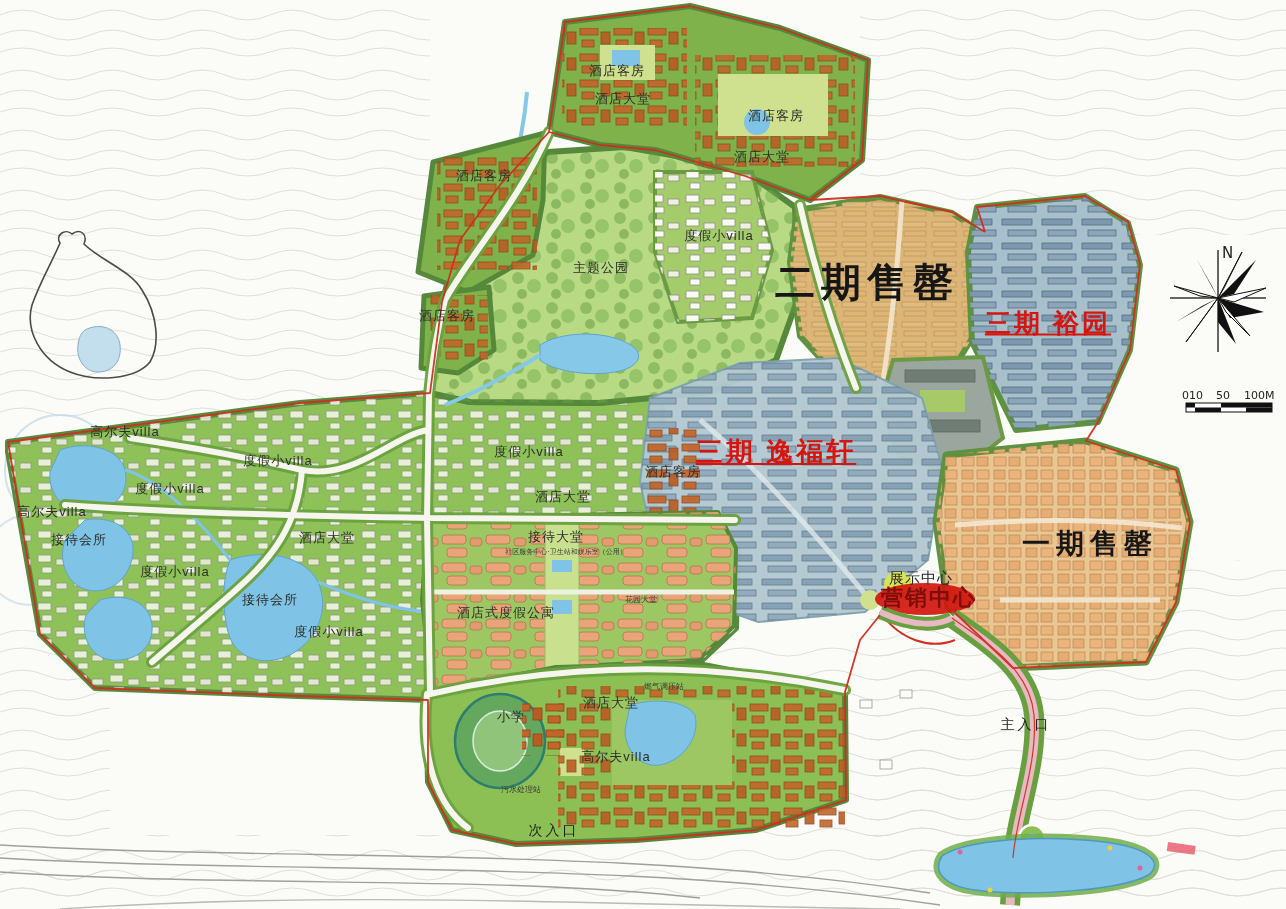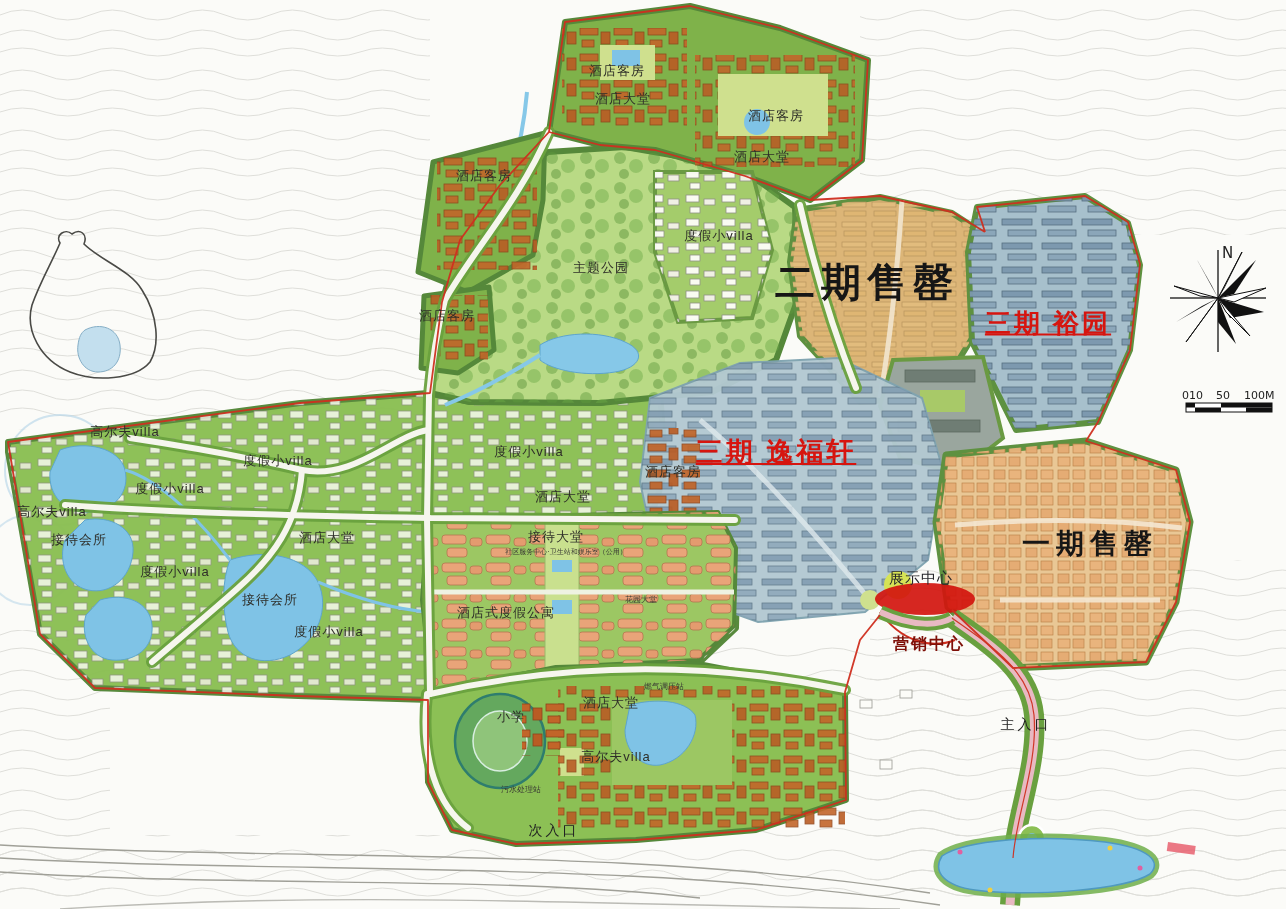--- a/index.html
+++ b/index.html
@@ -12,21 +12,21 @@
   .s7{font-size:7px;letter-spacing:0;color:#3a3a34;}
   .s8{font-size:8px;letter-spacing:0;color:#3a3a34;}
   .s13{font-size:13px;}
   .s14{font-size:14px;letter-spacing:3px;color:#222;}
   .big{font-weight:700;color:#161616;letter-spacing:6px;}
   .b33{font-size:40px;}
   .b28{font-size:28px;}
   .b27{font-size:27px;letter-spacing:3px;}
   .b26{font-size:26px;letter-spacing:3px;}
   .red{color:#d6150f;text-decoration:underline;}
-  .mk{font-size:16px;font-weight:700;color:#7e0f08;letter-spacing:2px;margin-top:46px;}
+  .mk{font-size:22px;font-weight:700;color:#7e0f08;letter-spacing:2px;}
   .exh{font-size:15px;color:#26262a;letter-spacing:1px;}
   .svgtxt{font-family:"DejaVu Sans",sans-serif;fill:#222;}
 </style>
 </head>
 <body>
 
 <div class="stage">
 
 <svg width="1286" height="909" viewBox="0 0 1286 909">
   <defs>

